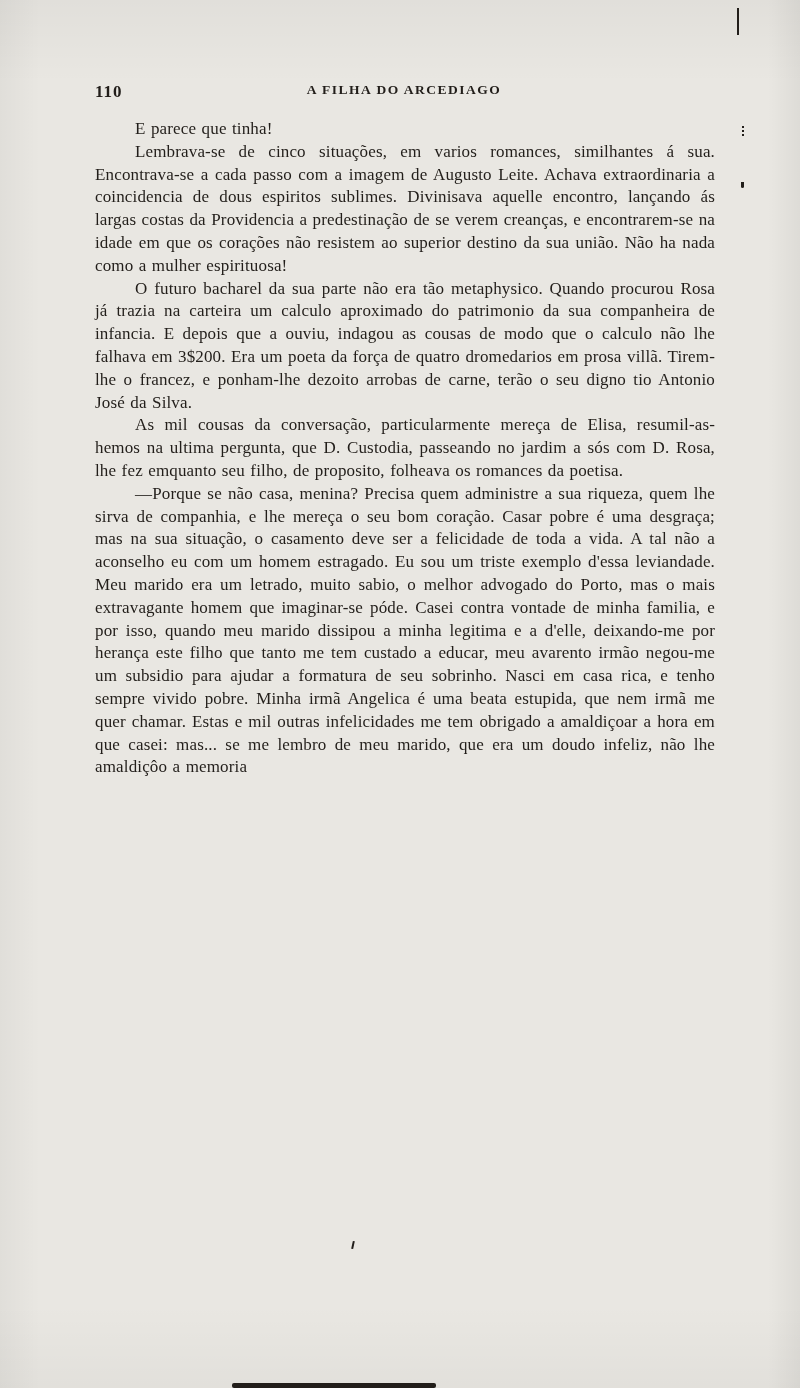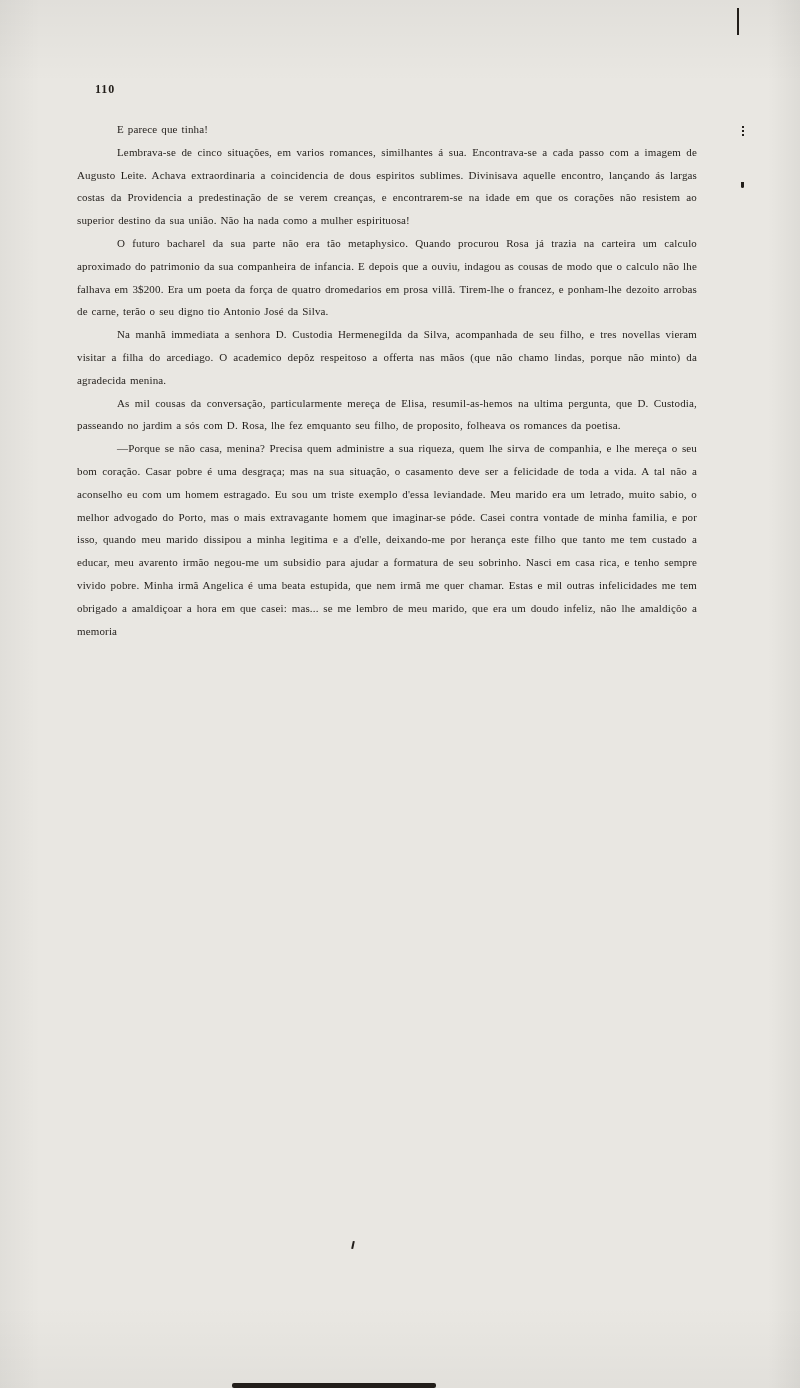--- a/index.html
+++ b/index.html
@@ -22,36 +22,36 @@
       linear-gradient(180deg, rgba(0,0,0,0.035) 0%, rgba(0,0,0,0) 6%, rgba(0,0,0,0) 94%, rgba(0,0,0,0.03) 100%),
       linear-gradient(90deg, rgba(0,0,0,0.04) 0%, rgba(0,0,0,0) 5%, rgba(0,0,0,0) 96%, rgba(0,0,0,0.05) 100%),
       var(--paper);
   }
   .header{
     position:absolute;
     left:95px;top:82px;width:618px;
     display:flex;align-items:baseline;
   }
   .page-number{
-    font-size:12px;
+    font-size:17px;
     font-weight:bold;
     letter-spacing:1px;
   }
   .running-title{
     position:absolute;
     left:0;right:0;
     text-align:center;
     font-size:13.5px;
     font-weight:bold;
     letter-spacing:1.5px;
   }
   .text-block{
     position:absolute;
-    left:77px;top:118px;width:620px;
-    font-size:11px;
+    left:95px;top:118px;width:620px;
+    font-size:17px;
     line-height:22.8px;
     text-align:justify;
     letter-spacing:0.15px;
     word-spacing:1px;
   }
   .text-block p{
     margin:0;
     text-indent:40px;
   }
   
@@ -77,27 +77,27 @@
     border-radius:2px;
   }
 </style>
 </head>
 <body>
 
 <div class="page">
 
   <div class="header">
     <span class="page-number">110</span>
+    <span class="running-title">A FILHA DO ARCEDIAGO</span>
   </div>
 
   <div class="text-block">
     <p>E parece que tinha!</p>
     <p>Lembrava-se de cinco situações, em varios romances, similhantes á sua. Encontrava-se a cada passo com a imagem de Augusto Leite. Achava extraordinaria a coincidencia de dous espiritos sublimes. Divinisava aquelle encontro, lançando ás largas costas da Providencia a predestinação de se verem creanças, e encontrarem-se na idade em que os corações não resistem ao superior destino da sua união. Não ha nada como a mulher espirituosa!</p>
     <p>O futuro bacharel da sua parte não era tão metaphysico. Quando procurou Rosa já trazia na carteira um calculo aproximado do patrimonio da sua companheira de infancia. E depois que a ouviu, indagou as cousas de modo que o calculo não lhe falhava em 3$200. Era um poeta da força de quatro dromedarios em prosa villã. Tirem-lhe o francez, e ponham-lhe dezoito arrobas de carne, terão o seu digno tio Antonio José da Silva.</p>
-    <p>Na manhã immediata a senhora D. Custodia Hermenegilda da Silva, acompanhada de seu filho, e tres novellas vieram visitar a filha do arcediago. O academico depôz respeitoso a offerta nas mãos (que não chamo lindas, porque não minto) da agradecida menina.</p>
     <p>As mil cousas da conversação, particularmente mereça de Elisa, resumil-as-hemos na ultima pergunta, que D. Custodia, passeando no jardim a sós com D. Rosa, lhe fez emquanto seu filho, de proposito, folheava os romances da poetisa.</p>
     <p>—Porque se não casa, menina? Precisa quem administre a sua riqueza, quem lhe sirva de companhia, e lhe mereça o seu bom coração. Casar pobre é uma desgraça; mas na sua situação, o casamento deve ser a felicidade de toda a vida. A tal não a aconselho eu com um homem estragado. Eu sou um triste exemplo d'essa leviandade. Meu marido era um letrado, muito sabio, o melhor advogado do Porto, mas o mais extravagante homem que imaginar-se póde. Casei contra vontade de minha familia, e por isso, quando meu marido dissipou a minha legitima e a d'elle, deixando-me por herança este filho que tanto me tem custado a educar, meu avarento irmão negou-me um subsidio para ajudar a formatura de seu sobrinho. Nasci em casa rica, e tenho sempre vivido pobre. Minha irmã Angelica é uma beata estupida, que nem irmã me quer chamar. Estas e mil outras infelicidades me tem obrigado a amaldiçoar a hora em que casei: mas... se me lembro de meu marido, que era um doudo infeliz, não lhe amaldiçôo a memoria</p>
   </div>
 
   <div class="artifact artifact-tick-top-right"></div>
   <div class="artifact artifact-dots-right"></div>
   <div class="artifact artifact-comma-right"></div>
   <div class="artifact artifact-mark-bottom"></div>
   <div class="artifact artifact-bar-bottom"></div>
 

